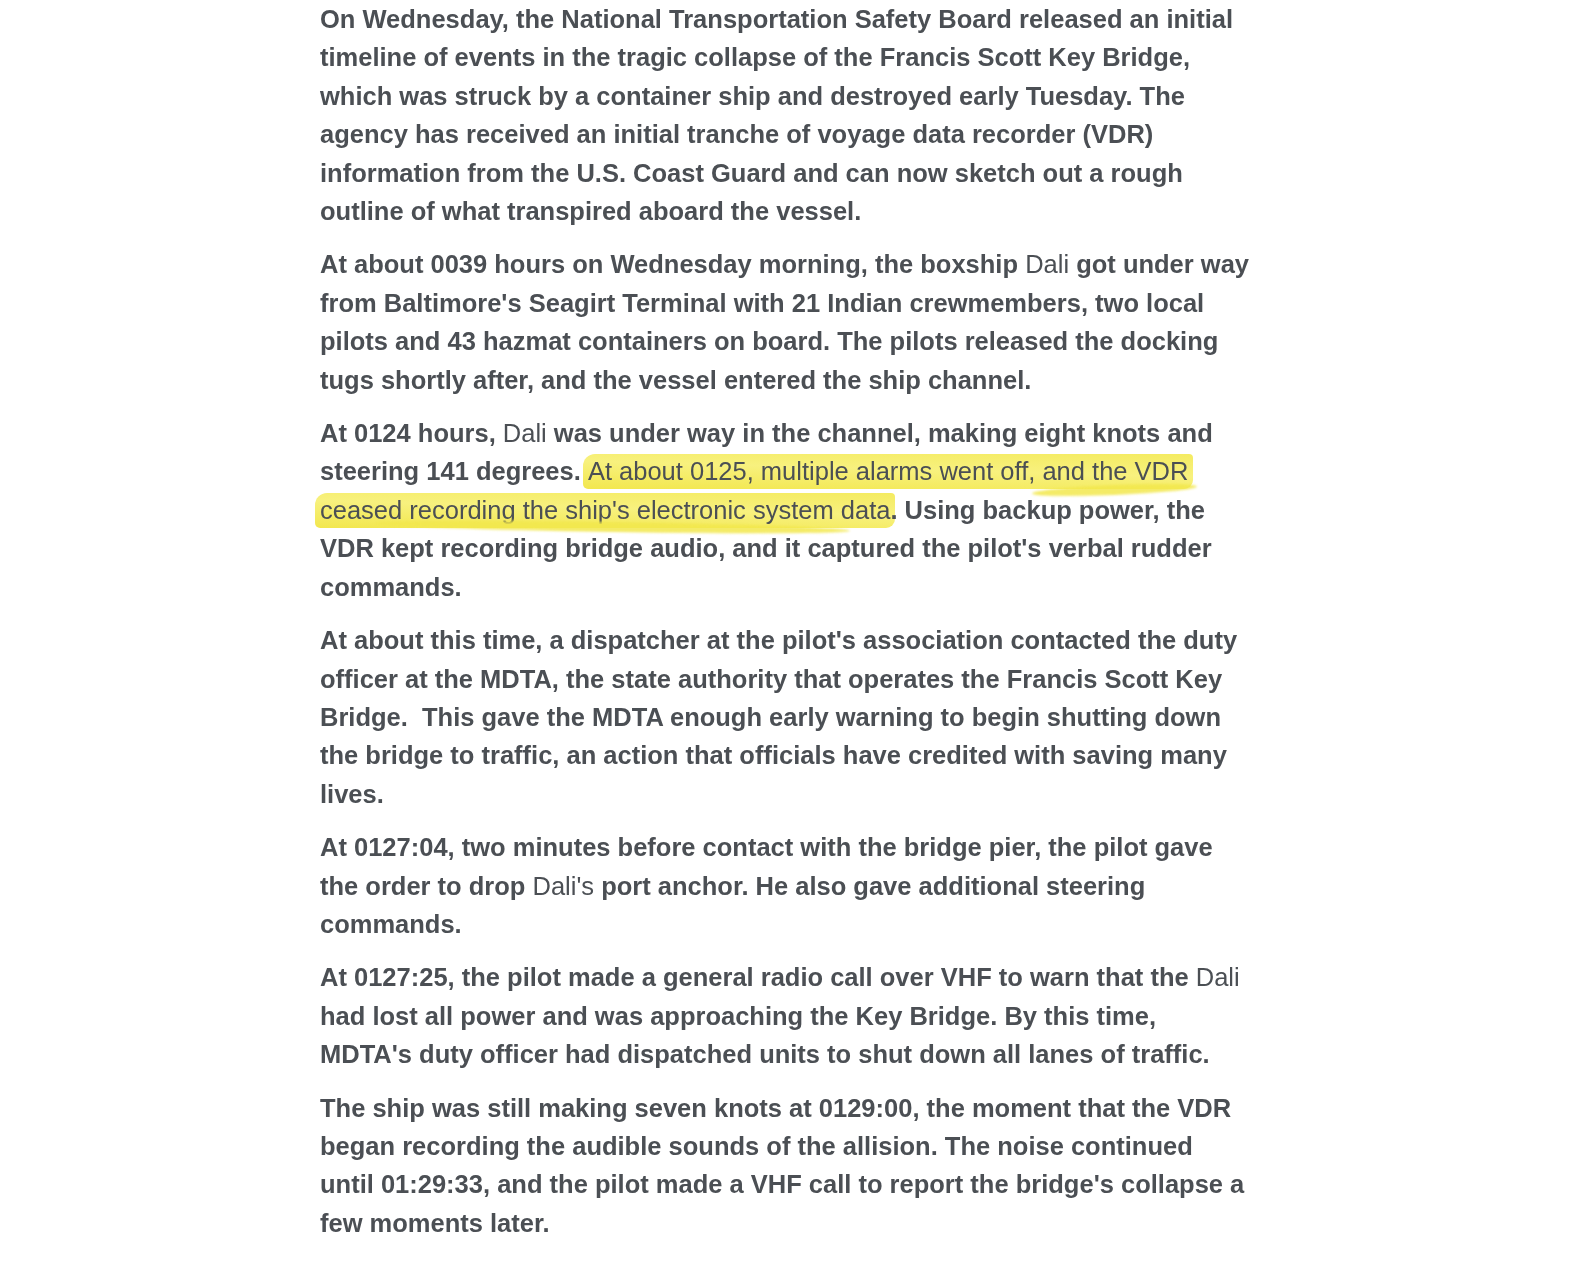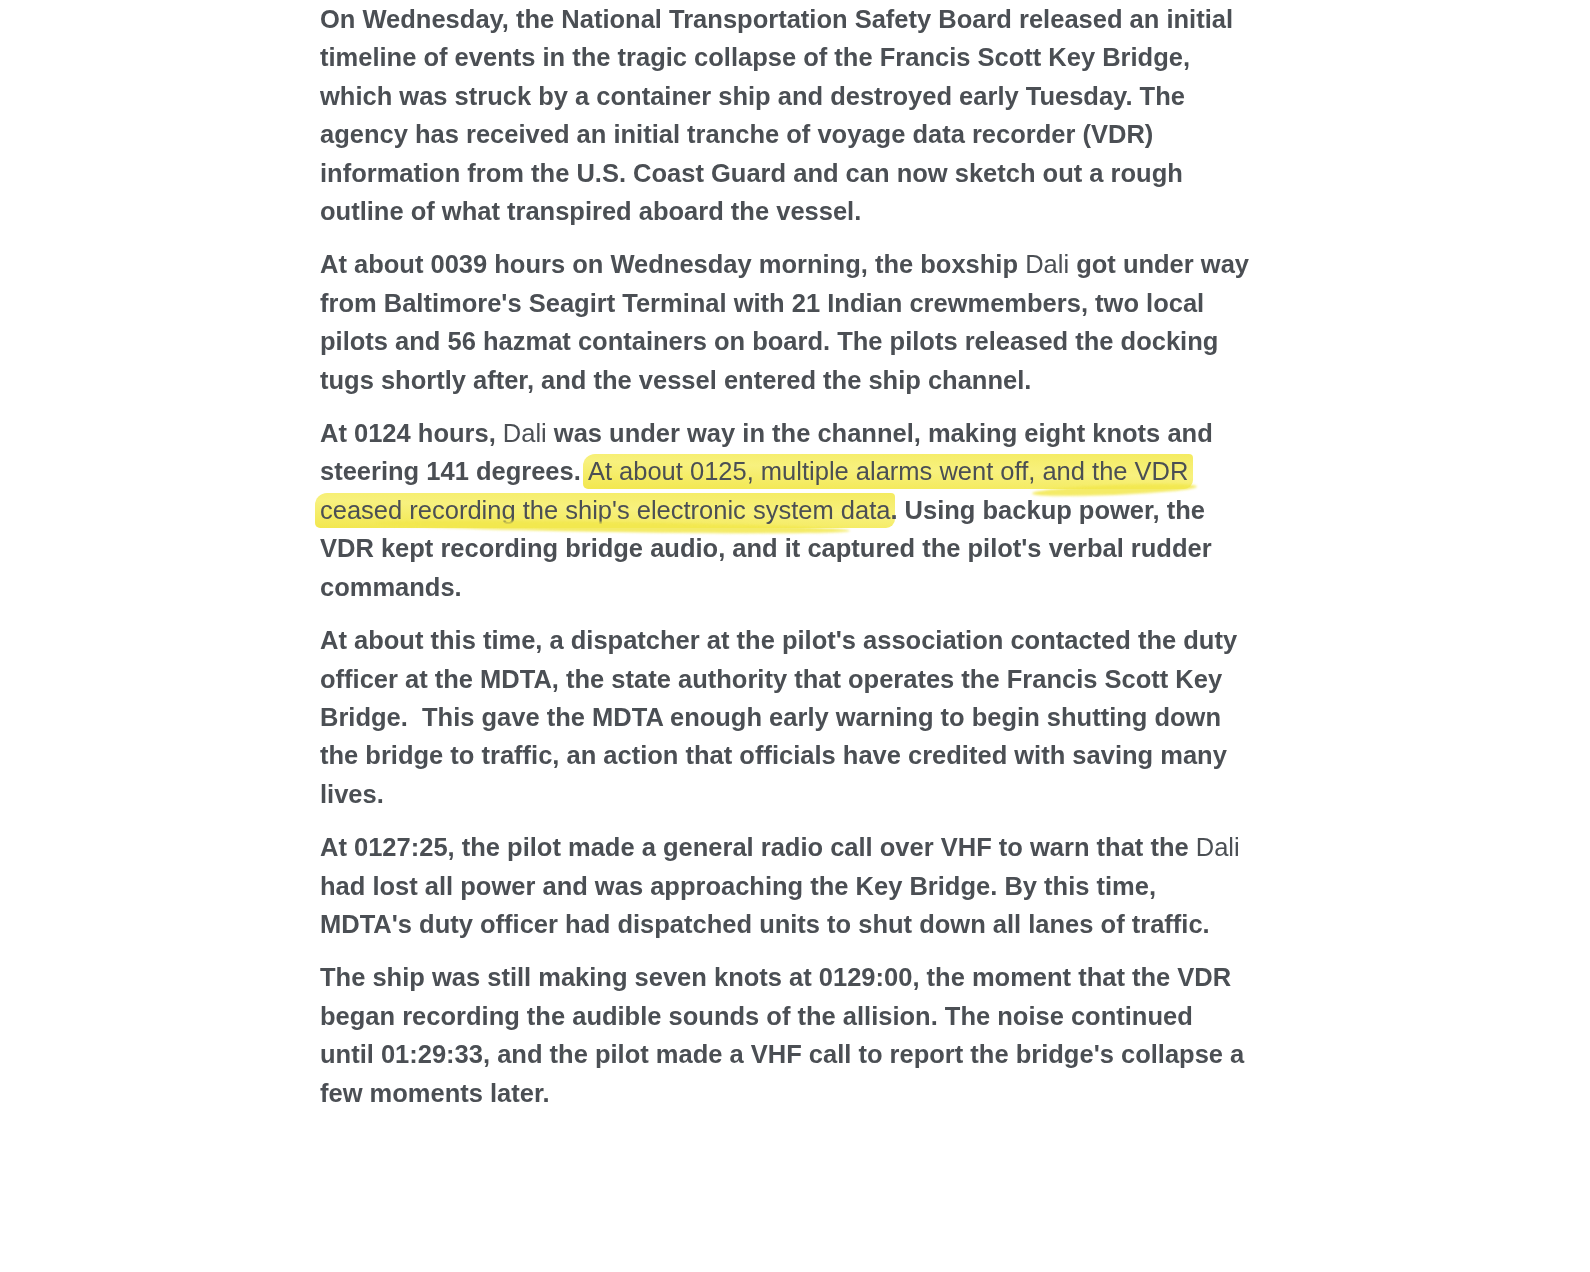--- a/index.html
+++ b/index.html
@@ -65,19 +65,20 @@
   }
 </style>
 </head>
 <body style="background: rgb(255, 255, 255);">
 
 <main>
   <div class="article-column" id="article-column">
     <div class="tail tail-1"></div>
     <div class="tail tail-2"></div>
   <p><span class="normal">On Wednesday, the National Transportation Safety Board released an initial timeline of events in the tragic collapse of the Francis Scott Key Bridge, which was struck by a container ship and destroyed early Tuesday. The agency has received an initial tranche of voyage data recorder (VDR) information from the U.S. Coast Guard and can now sketch out a rough outline of what transpired aboard the vessel.</span></p>
-      <p><span class="normal">At about 0039 hours on Wednesday morning, the boxship </span><span class="italic">Dali</span><span class="normal"> got under way from Baltimore's Seagirt Terminal with 21 Indian crewmembers, two local pilots and 56 hazmat containers on board. The pilots released the docking tugs shortly after, and the vessel entered the ship channel.</span></p>
+      <p><span class="normal">At about 0039 hours on Wednesday morning, the boxship </span><span class="italic">Dali</span><span class="normal"> got under way from Baltimore's Seagirt Terminal with 21 Indian crewmembers, two local pilots and 43 hazmat containers on board. The pilots released the docking tugs shortly after, and the vessel entered the ship channel.</span></p>
       <p><span class="normal">At 0124 hours, </span><span class="italic">Dali</span><span class="normal"> was under way in the channel, making eight knots and steering 141 degrees. </span><span class="highlight">At about 0125, multiple alarms went off, and the VDR ceased recording the ship's electronic system data</span><span class="normal">. Using backup power, the VDR kept recording bridge audio, and it captured the pilot's verbal rudder commands.</span></p>
       <p><span class="normal">At about this time, a dispatcher at the pilot's association contacted the duty officer at the MDTA, the state authority that operates the Francis Scott Key Bridge.&nbsp; This gave the MDTA enough early warning to begin shutting down the bridge to traffic, an action that officials have credited with saving many lives.</span></p>
+      <p><span class="normal">At 0127:04, two minutes before contact with the bridge pier, the pilot gave the order to drop </span><span class="italic">Dali's</span><span class="normal"> port anchor. He also gave additional steering commands.</span></p>
       <p><span class="normal">At 0127:25, the pilot made a general radio call over VHF to warn that the </span><span class="italic">Dali</span><span class="normal"> had lost all power and was approaching the Key Bridge. By this time, MDTA's duty officer had dispatched units to shut down all lanes of traffic.</span></p>
       <p><span class="normal">The ship was still making seven knots at 0129:00, the moment that the VDR began recording the audible sounds of the allision. The noise continued until 01:29:33, and the pilot made a VHF call to report the bridge's collapse a few moments later.</span></p>
     </div>
 </main>
 
 </body></html>

